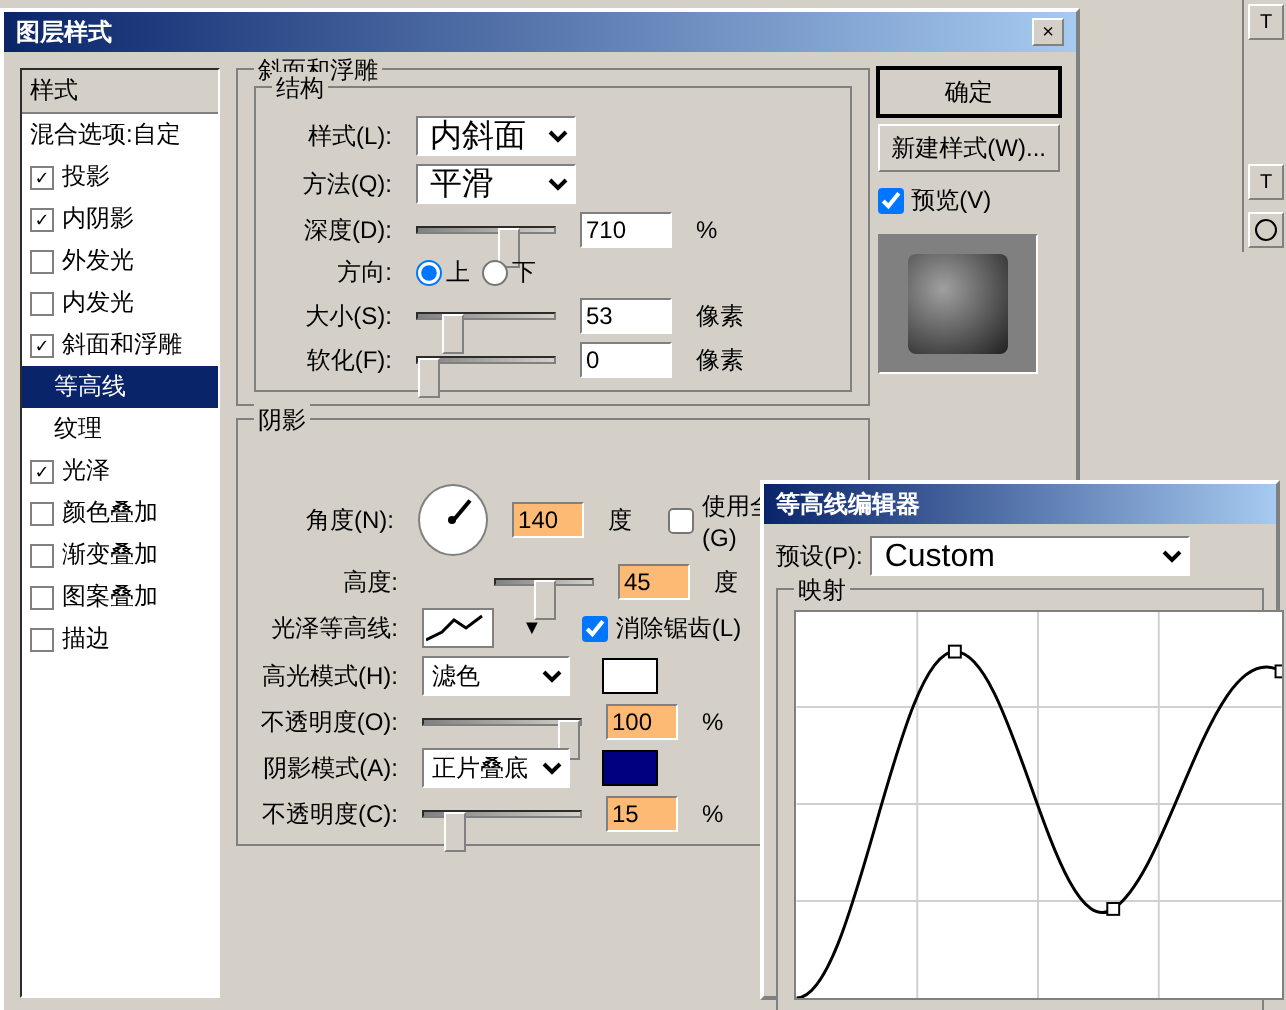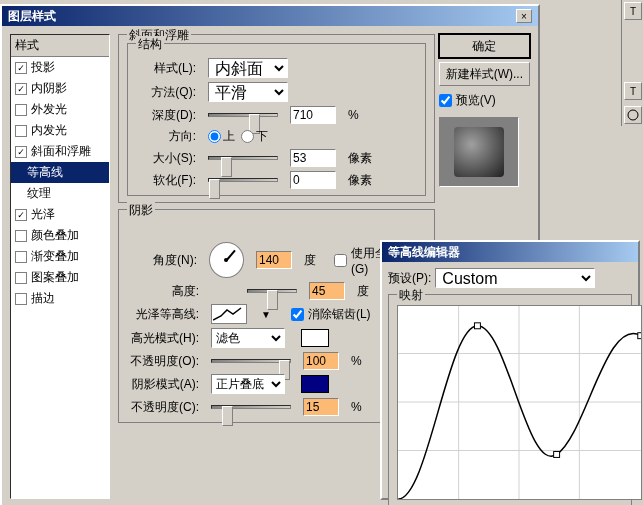--- a/index.html
+++ b/index.html
@@ -362,20 +362,23 @@
   <div class="title-bar">
     <span class="title-bar-text">图层样式</span>
     <div class="title-bar-close">×</div>
   </div>
 
   <div class="dialog-body">
 
     <div class="sidebar">
       <div class="sidebar-title">样式</div>
 
+      <div class="sidebar-item">
+        <span>混合选项:自定</span>
+      </div>
 
       <div class="sidebar-item">
         <div class="checkbox-icon checked"></div>
         <span>投影</span>
       </div>
 
       <div class="sidebar-item">
         <div class="checkbox-icon checked"></div>
         <span>内阴影</span>
       </div>

